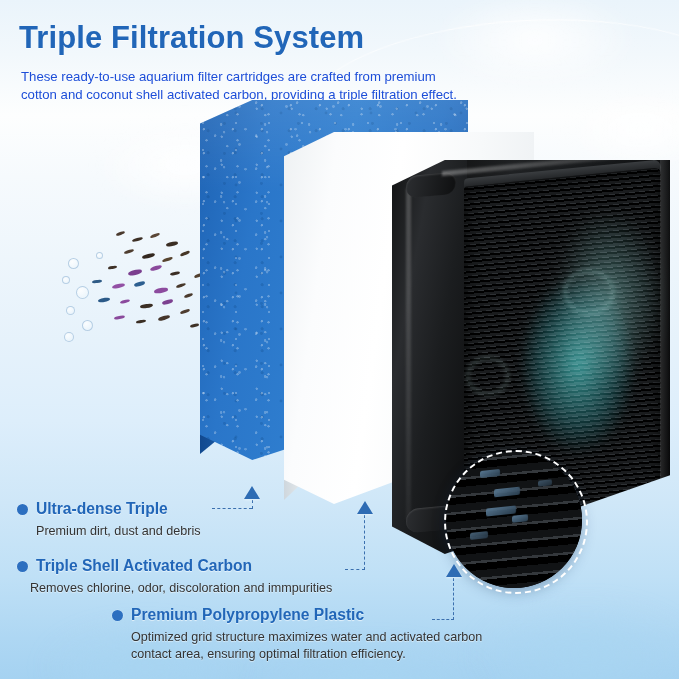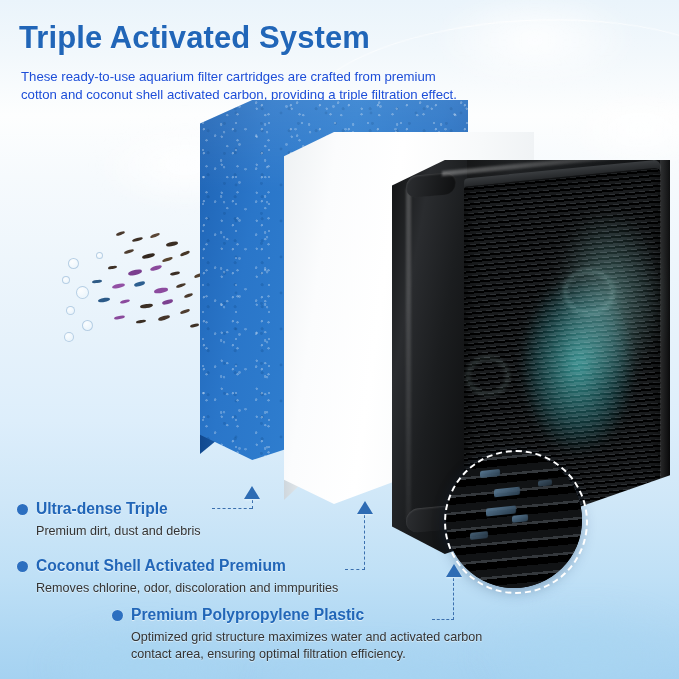--- a/index.html
+++ b/index.html
@@ -283,21 +283,21 @@
     <div class="rp3" style="left:-40px;top:300px;width:520px;height:240px;transform:rotate(3deg);"></div>
 
     <div class="cloud" style="left:430px;top:-10px;width:210px;height:100px;"></div>
     <div class="cloud" style="left:90px;top:120px;width:190px;height:90px;"></div>
     <div class="cloud" style="left:560px;top:90px;width:160px;height:80px;"></div>
     <div class="cloud-b" style="left:470px;top:600px;width:230px;height:110px;"></div>
     <div class="cloud-b" style="left:40px;top:620px;width:210px;height:95px;"></div>
     <div class="cloud-b" style="left:250px;top:640px;width:240px;height:90px;"></div>
   </div>
 
-  <div class="title">Triple Activated System</div>
+  <div class="title">Triple Filtration System</div>
   <div class="subtitle">These ready-to-use aquarium filter cartridges are crafted from premium cotton and coconut shell activated carbon, providing a triple filtration effect.</div>
 
   <div class="fish-wrap">
     <div class="fish" style="left:54px;top:4px;width:9px;height:3px;background:#4a3a2e;transform:rotate(-18deg);"></div>
     <div class="fish" style="left:70px;top:10px;width:11px;height:3.4px;background:#3d3026;transform:rotate(-14deg);"></div>
     <div class="fish" style="left:88px;top:6px;width:10px;height:3px;background:#5a4636;transform:rotate(-20deg);"></div>
     <div class="fish" style="left:104px;top:14px;width:12px;height:3.6px;background:#3a2d23;transform:rotate(-10deg);"></div>
     <div class="fish" style="left:62px;top:22px;width:10px;height:3px;background:#4f3e30;transform:rotate(-16deg);"></div>
     <div class="fish" style="left:80px;top:26px;width:13px;height:4px;background:#33281f;transform:rotate(-12deg);"></div>
     <div class="fish" style="left:100px;top:30px;width:11px;height:3.4px;background:#57442f;transform:rotate(-18deg);"></div>
@@ -381,23 +381,23 @@
     <div class="co-desc" style="margin-left:19px;margin-top:5px;">Premium dirt, dust and debris</div>
   </div>
 
   <div class="lead-h" style="left:345px;top:569px;width:20px;"></div>
   <div class="lead-v" style="left:364px;top:515px;height:55px;"></div>
   <div class="arrow" style="left:357px;top:501px;"></div>
 
   <div class="callout" style="left:17px;top:557px;">
     <div class="co-title">
       <span class="dot"></span>
-      <span>Coconut Shell Activated Premium</span>
+      <span>Triple Shell Activated Carbon</span>
     </div>
-    <div class="co-desc" style="margin-left:19px;margin-top:5px;">Removes chlorine, odor, discoloration and immpurities</div>
+    <div class="co-desc" style="margin-left:13px;margin-top:5px;">Removes chlorine, odor, discoloration and immpurities</div>
   </div>
 
   <div class="lead-h" style="left:432px;top:619px;width:22px;"></div>
   <div class="lead-v" style="left:453px;top:578px;height:42px;"></div>
   <div class="arrow" style="left:446px;top:564px;"></div>
 
   <div class="callout" style="left:112px;top:606px;">
     <div class="co-title">
       <span class="dot"></span>
       <span>Premium Polypropylene Plastic</span>

